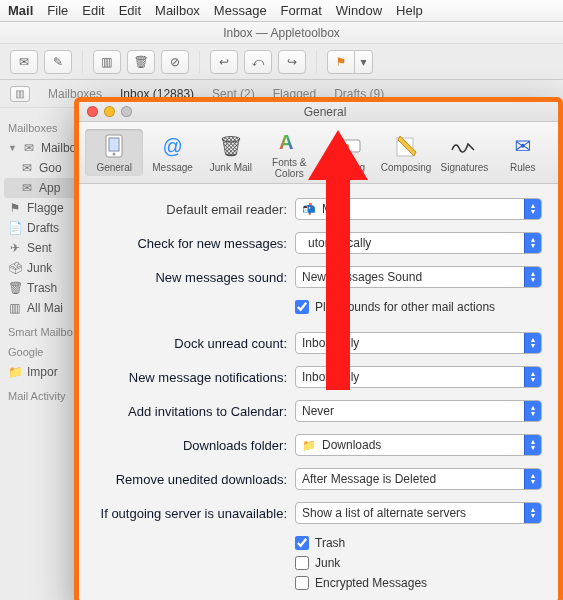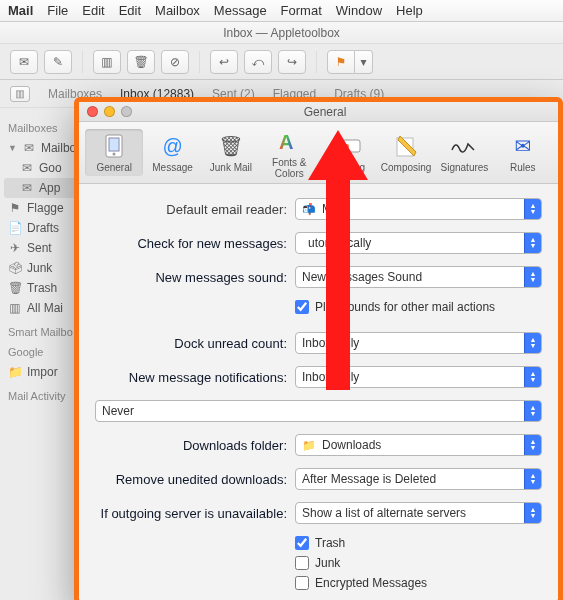--- a/index.html
+++ b/index.html
@@ -323,20 +323,21 @@
           <div class="select">
             <div class="val">
               <span>Inbox Only</span>
             </div>
             <div class="arrows">▲<br>▼</div>
           </div>
         </div>
     </div>
 
     <div class="row">
+      <div class="lbl">Add invitations to Calendar:</div>
       <div class="ctrl">
           <div class="select">
             <div class="val">
               <span>Never</span>
             </div>
             <div class="arrows">▲<br>▼</div>
           </div>
         </div>
     </div>
 

